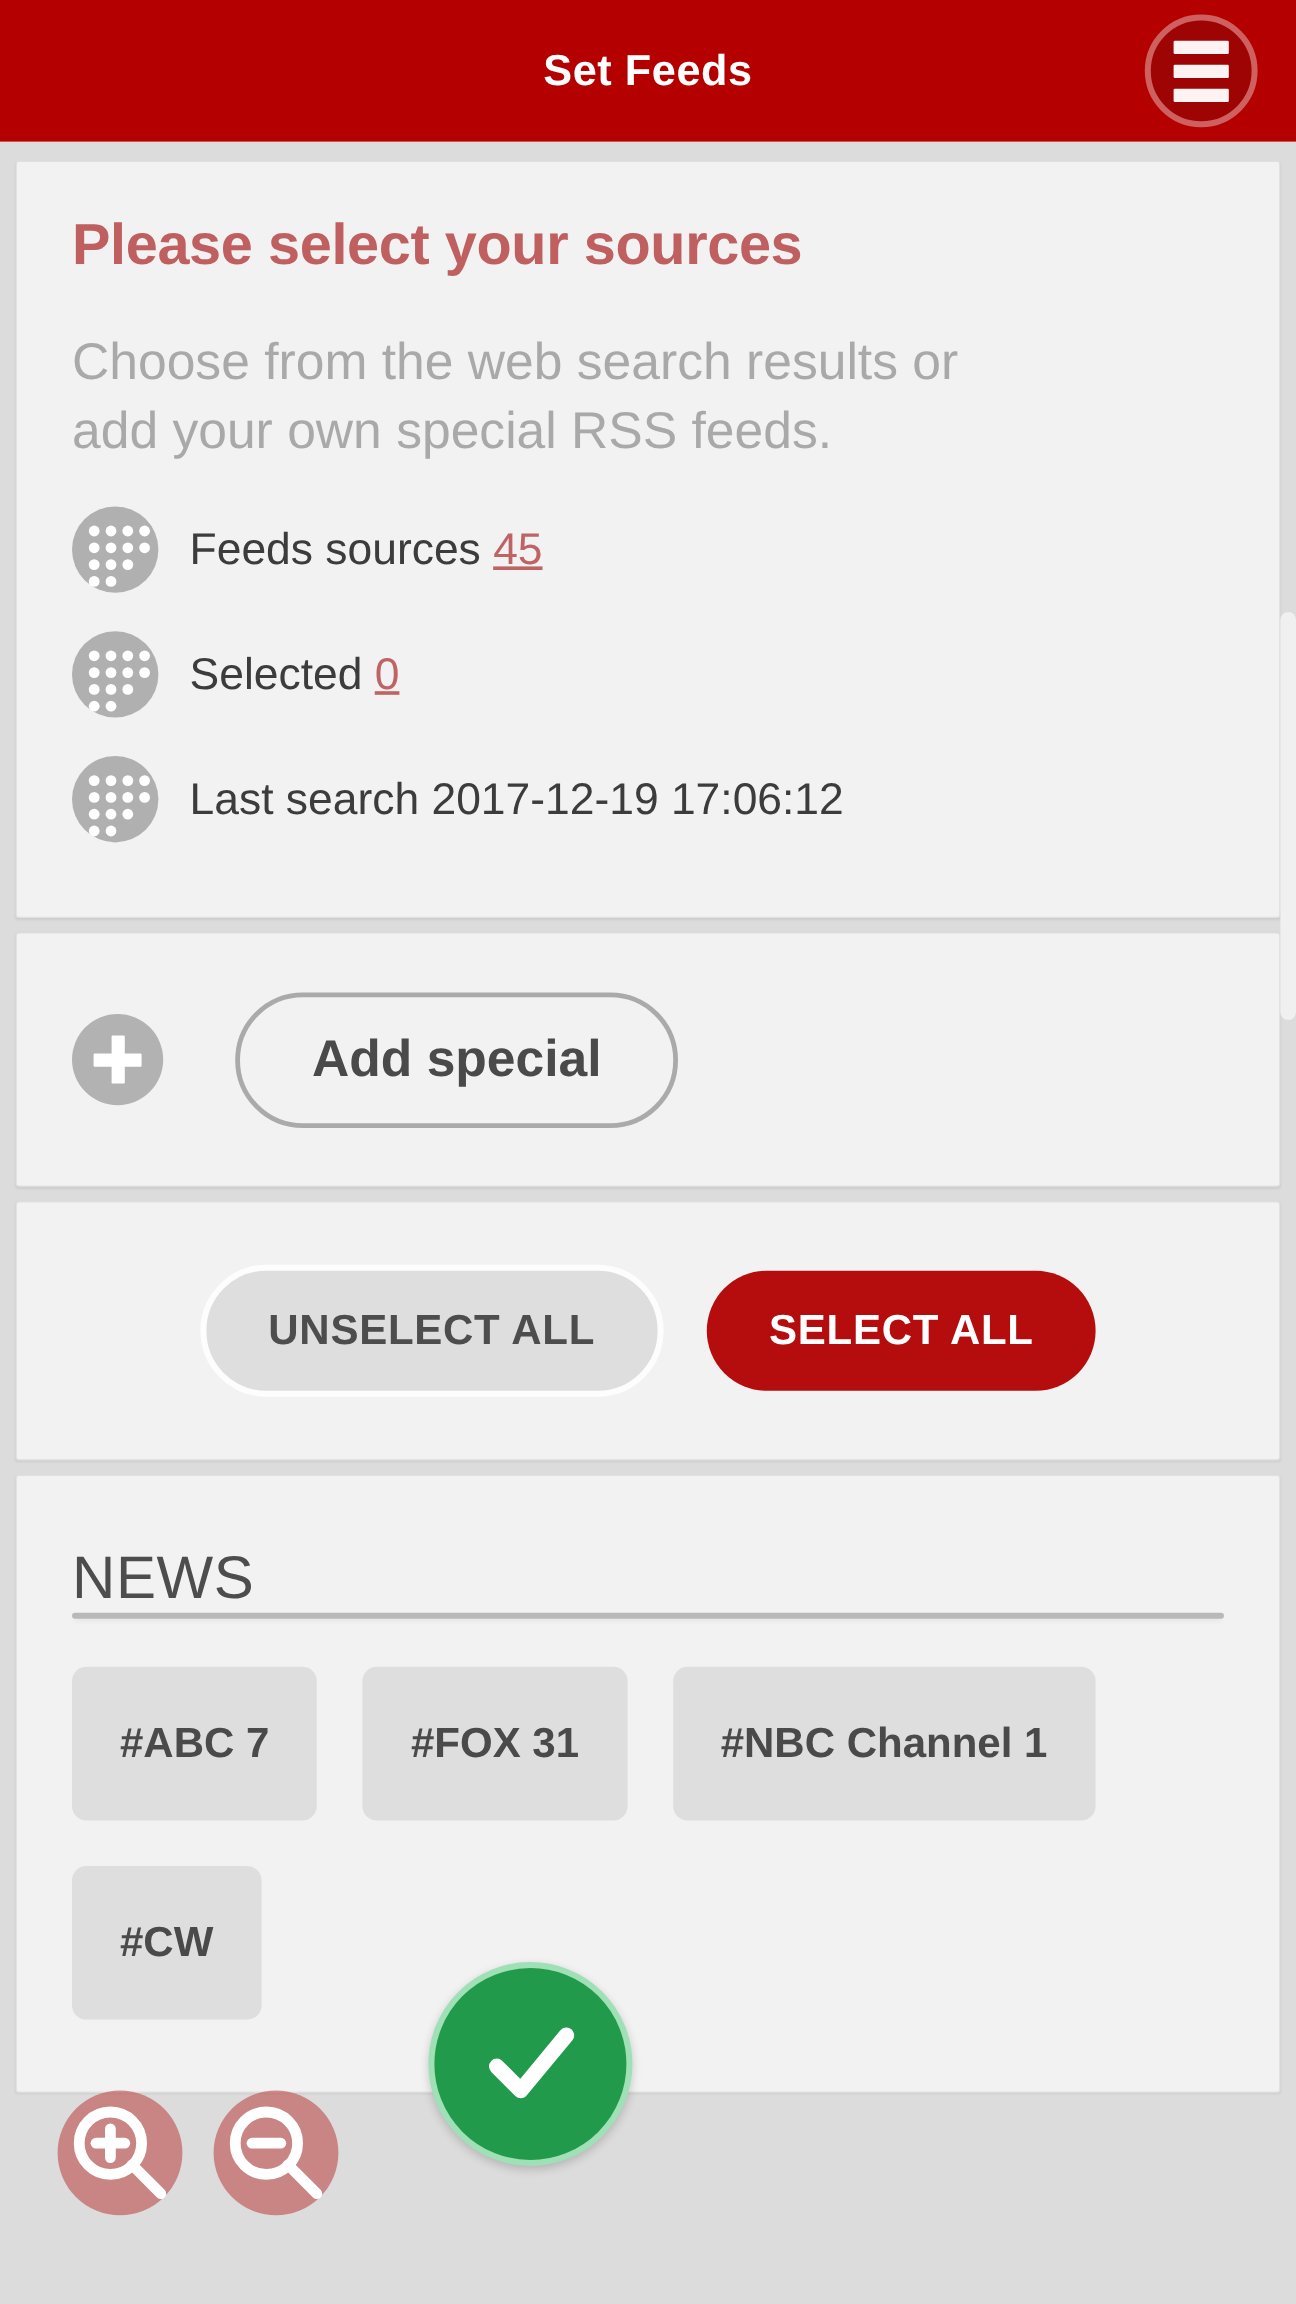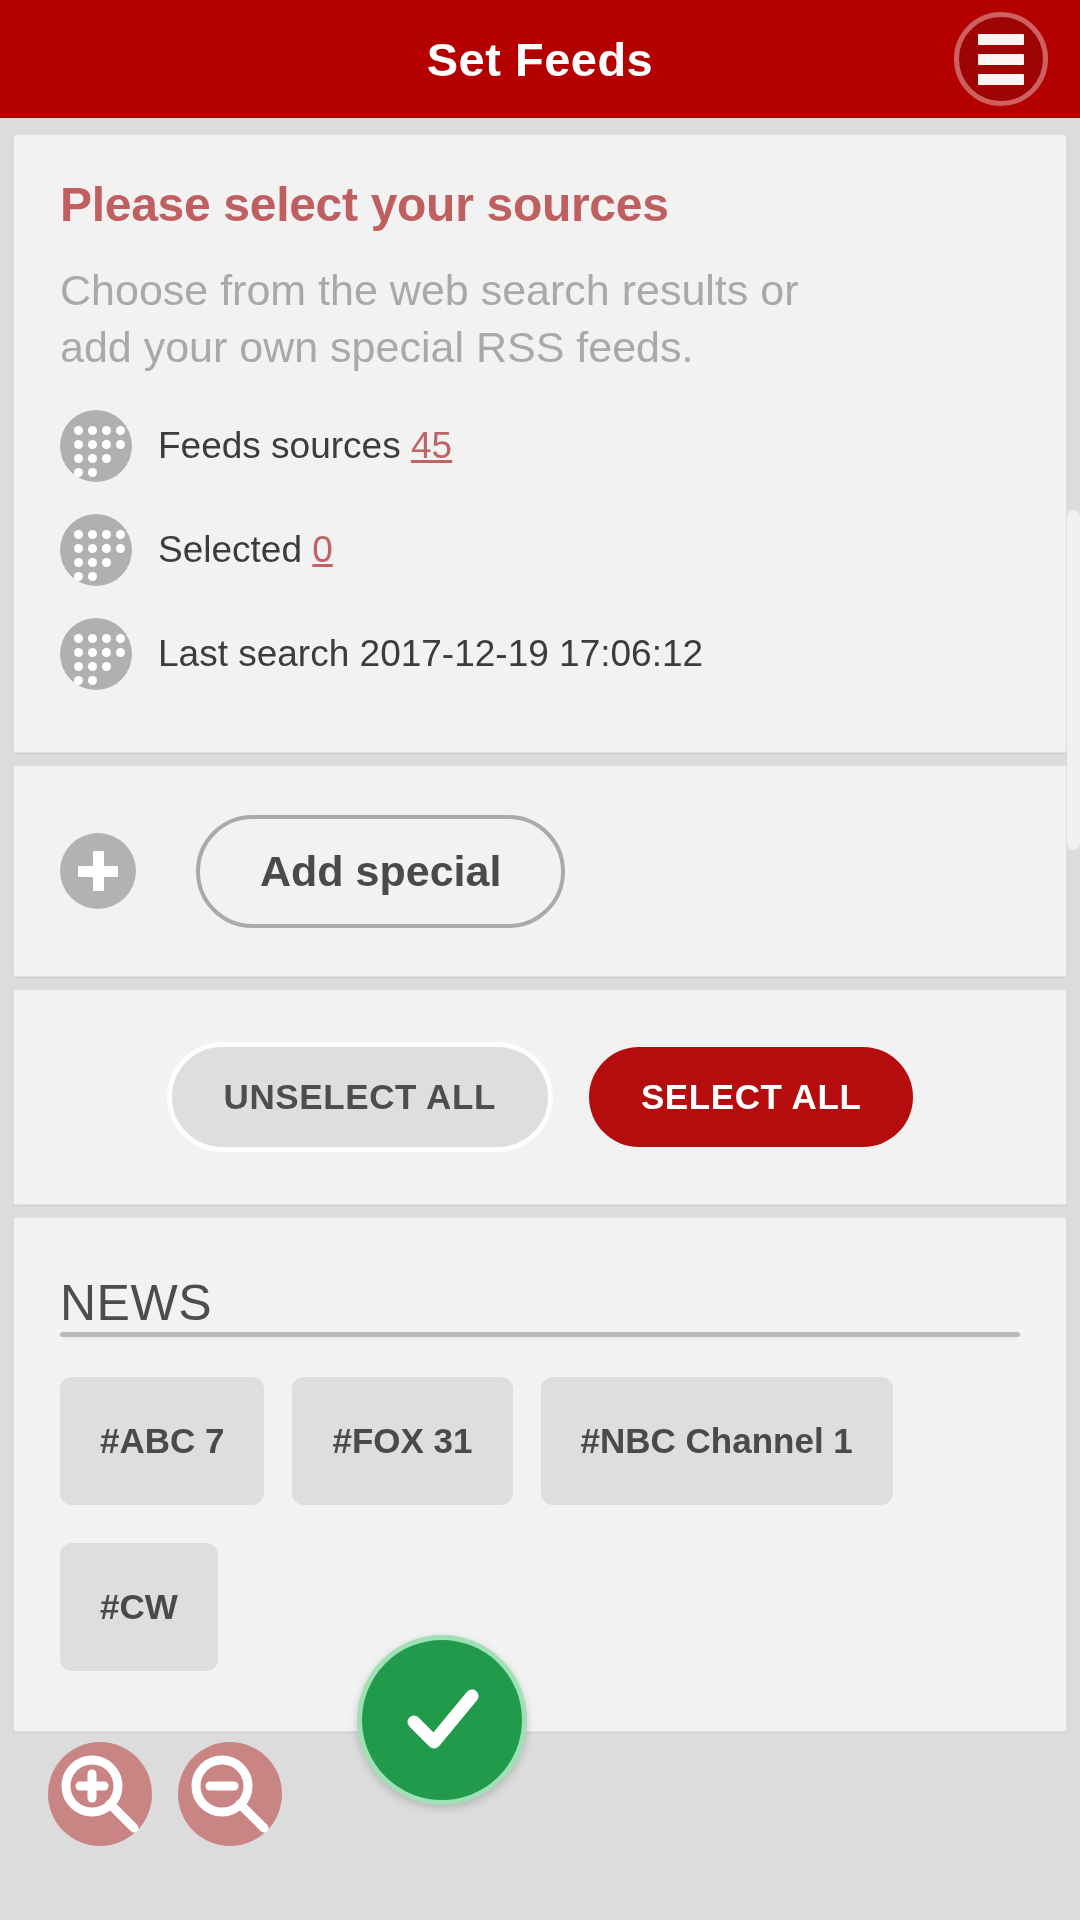--- a/index.html
+++ b/index.html
@@ -24,21 +24,21 @@
   .appbar {
     position: relative;
     height: 118px;
     background: #b50000;
     display: flex;
     align-items: center;
     justify-content: center;
   }
   .appbar-title {
     color: #ffffff;
-    font-size: 47px;
+    font-size: 36px;
     font-weight: bold;
     letter-spacing: 0.5px;
   }
   .menu-btn {
     position: absolute;
     right: 32px;
     top: 50%;
     transform: translateY(-50%);
     width: 94px;
     height: 94px;
@@ -69,21 +69,21 @@
   }
 
   
   #card-sources { padding: 42px 46px 38px 46px; margin-top: 16px; }
 
   .headline {
     color: #c05f5f;
     font-size: 48px;
     font-weight: bold;
     letter-spacing: -0.3px;
-    margin-bottom: 30px;
+    margin-bottom: 42px;
   }
   .subtext {
     color: #a9a9a9;
     font-size: 43px;
     line-height: 1.33;
     max-width: 760px;
     margin-bottom: 26px;
   }
 
   .info-row {
@@ -196,21 +196,21 @@
   .divider {
     height: 5px;
     background: #b9b9b9;
     border-radius: 3px;
     margin-bottom: 40px;
     box-shadow: 0 3px 4px -2px rgba(0,0,0,0.18);
   }
   .chip-wrap {
     display: flex;
     flex-wrap: wrap;
-    gap: 38px 28px;
+    gap: 38px 38px;
     align-items: center;
   }
   .chip {
     background: #dedede;
     border-radius: 12px;
     padding: 44px 40px;
     font-size: 35px;
     font-weight: bold;
     color: #4a4a4a;
     cursor: pointer;

